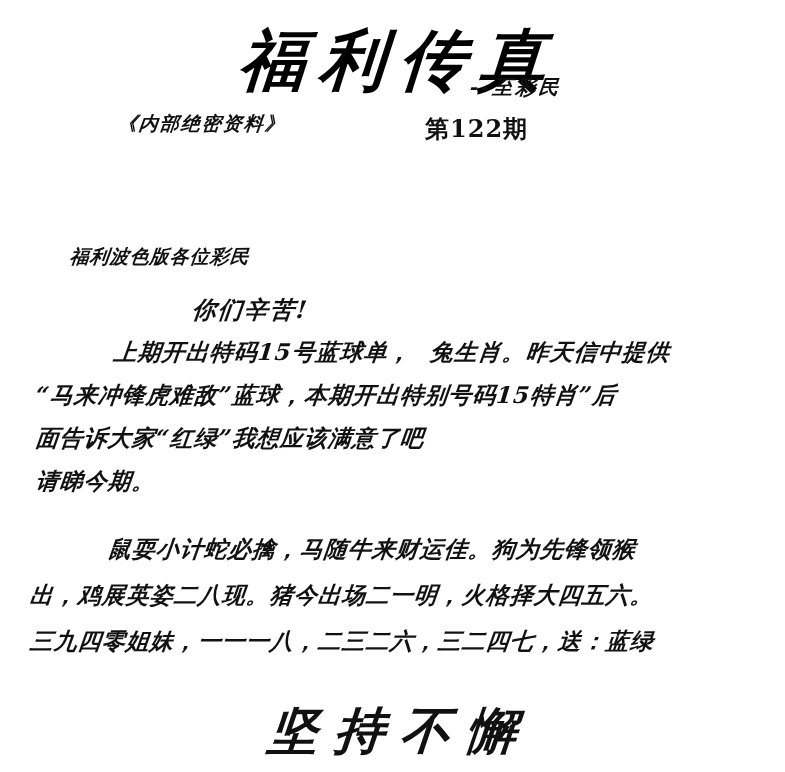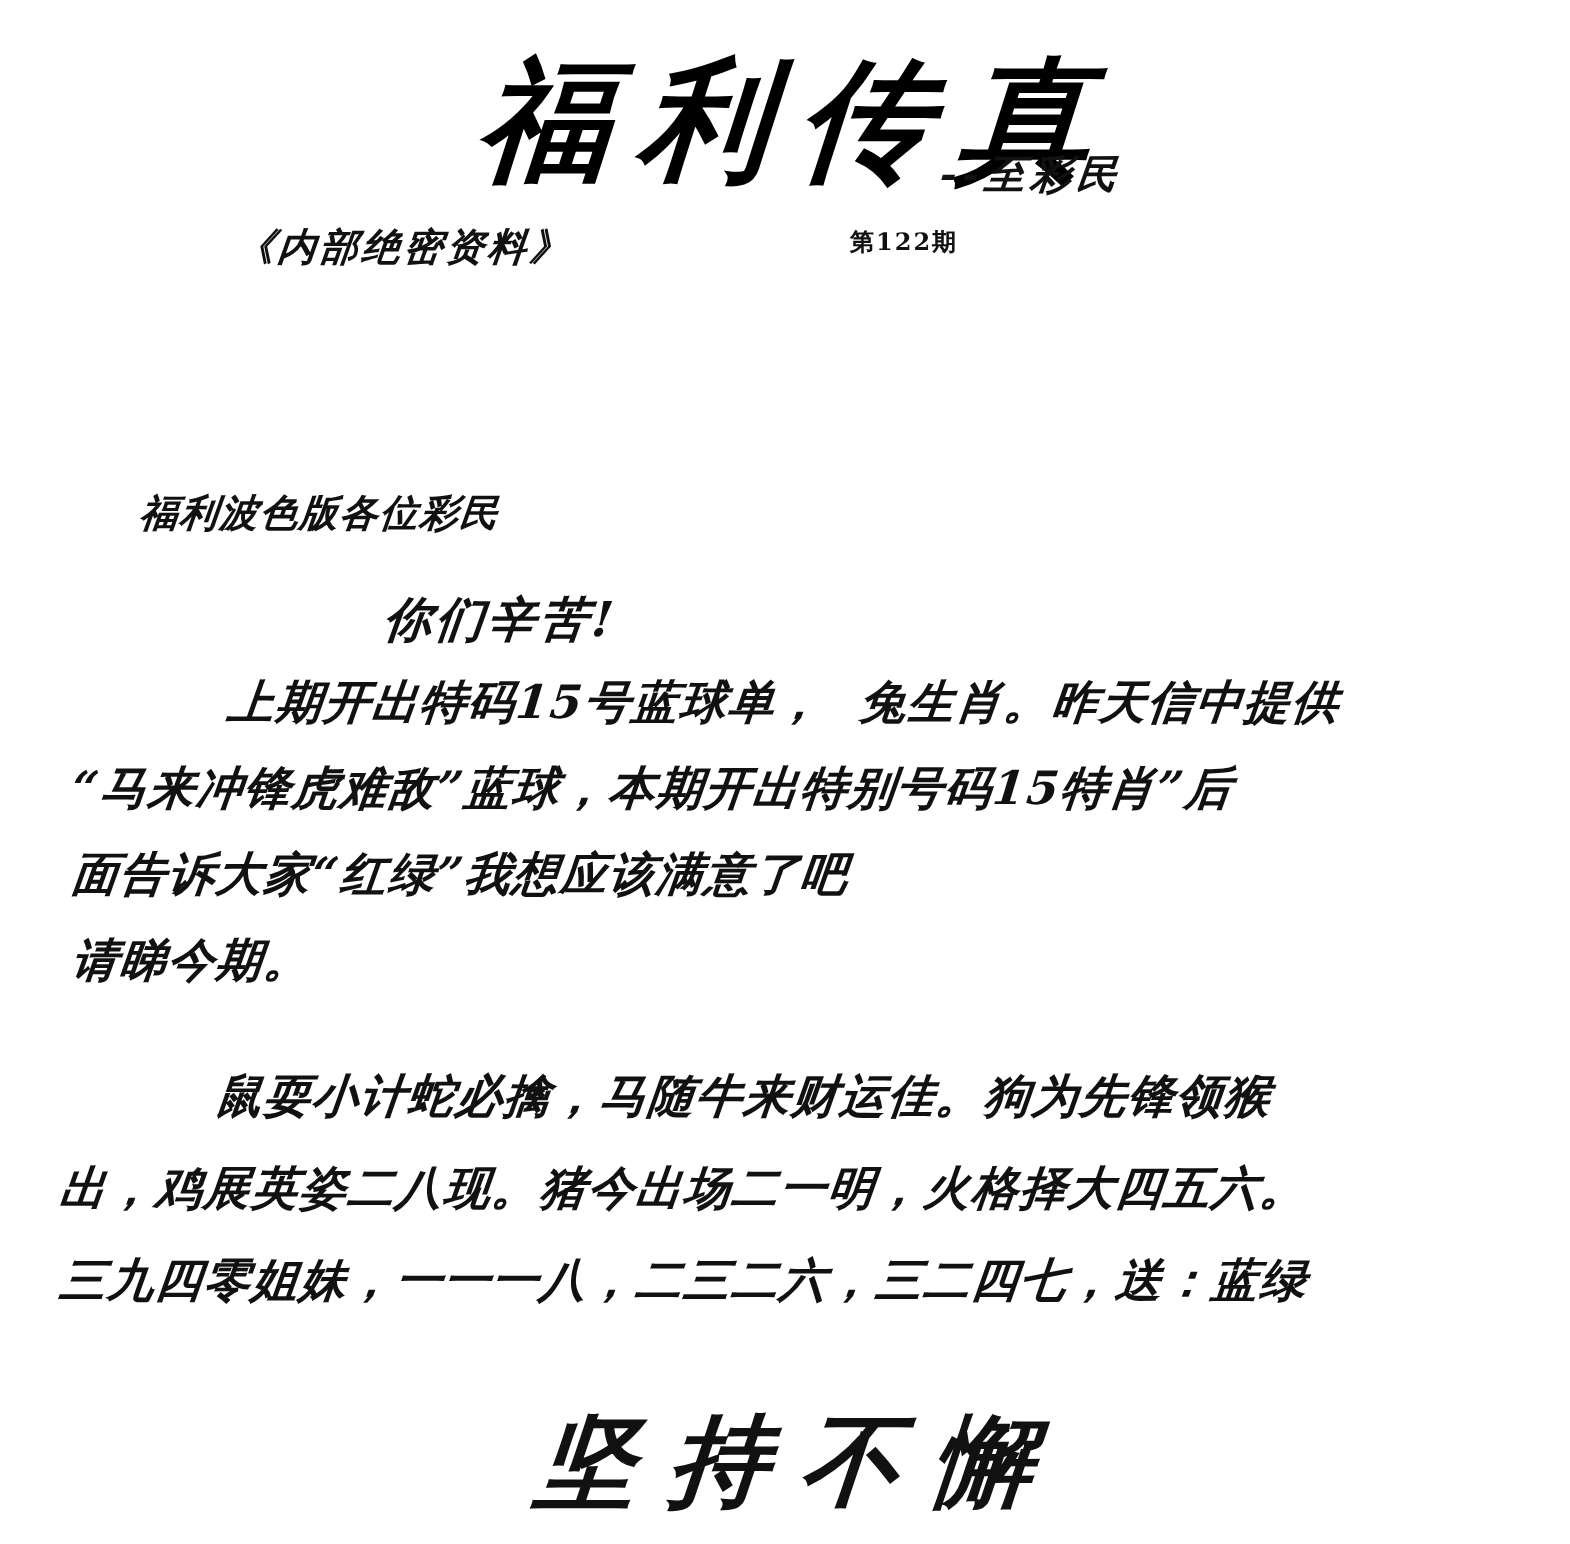--- a/index.html
+++ b/index.html
@@ -51,21 +51,21 @@
     font-size: 19px;
     font-weight: bold;
     font-style: italic;
     letter-spacing: 2px;
     transform: skewX(-6deg);
   }
   .subhead-issue {
     position: absolute;
     left: 425px;
     top: 2px;
-    font-size: 12px;
+    font-size: 24px;
     font-weight: bold;
     letter-spacing: 1px;
   }
 
   .subhead-to {
     position: absolute;
     left: 470px;
     top: 48px;
     font-size: 20px;
     font-weight: bold;

